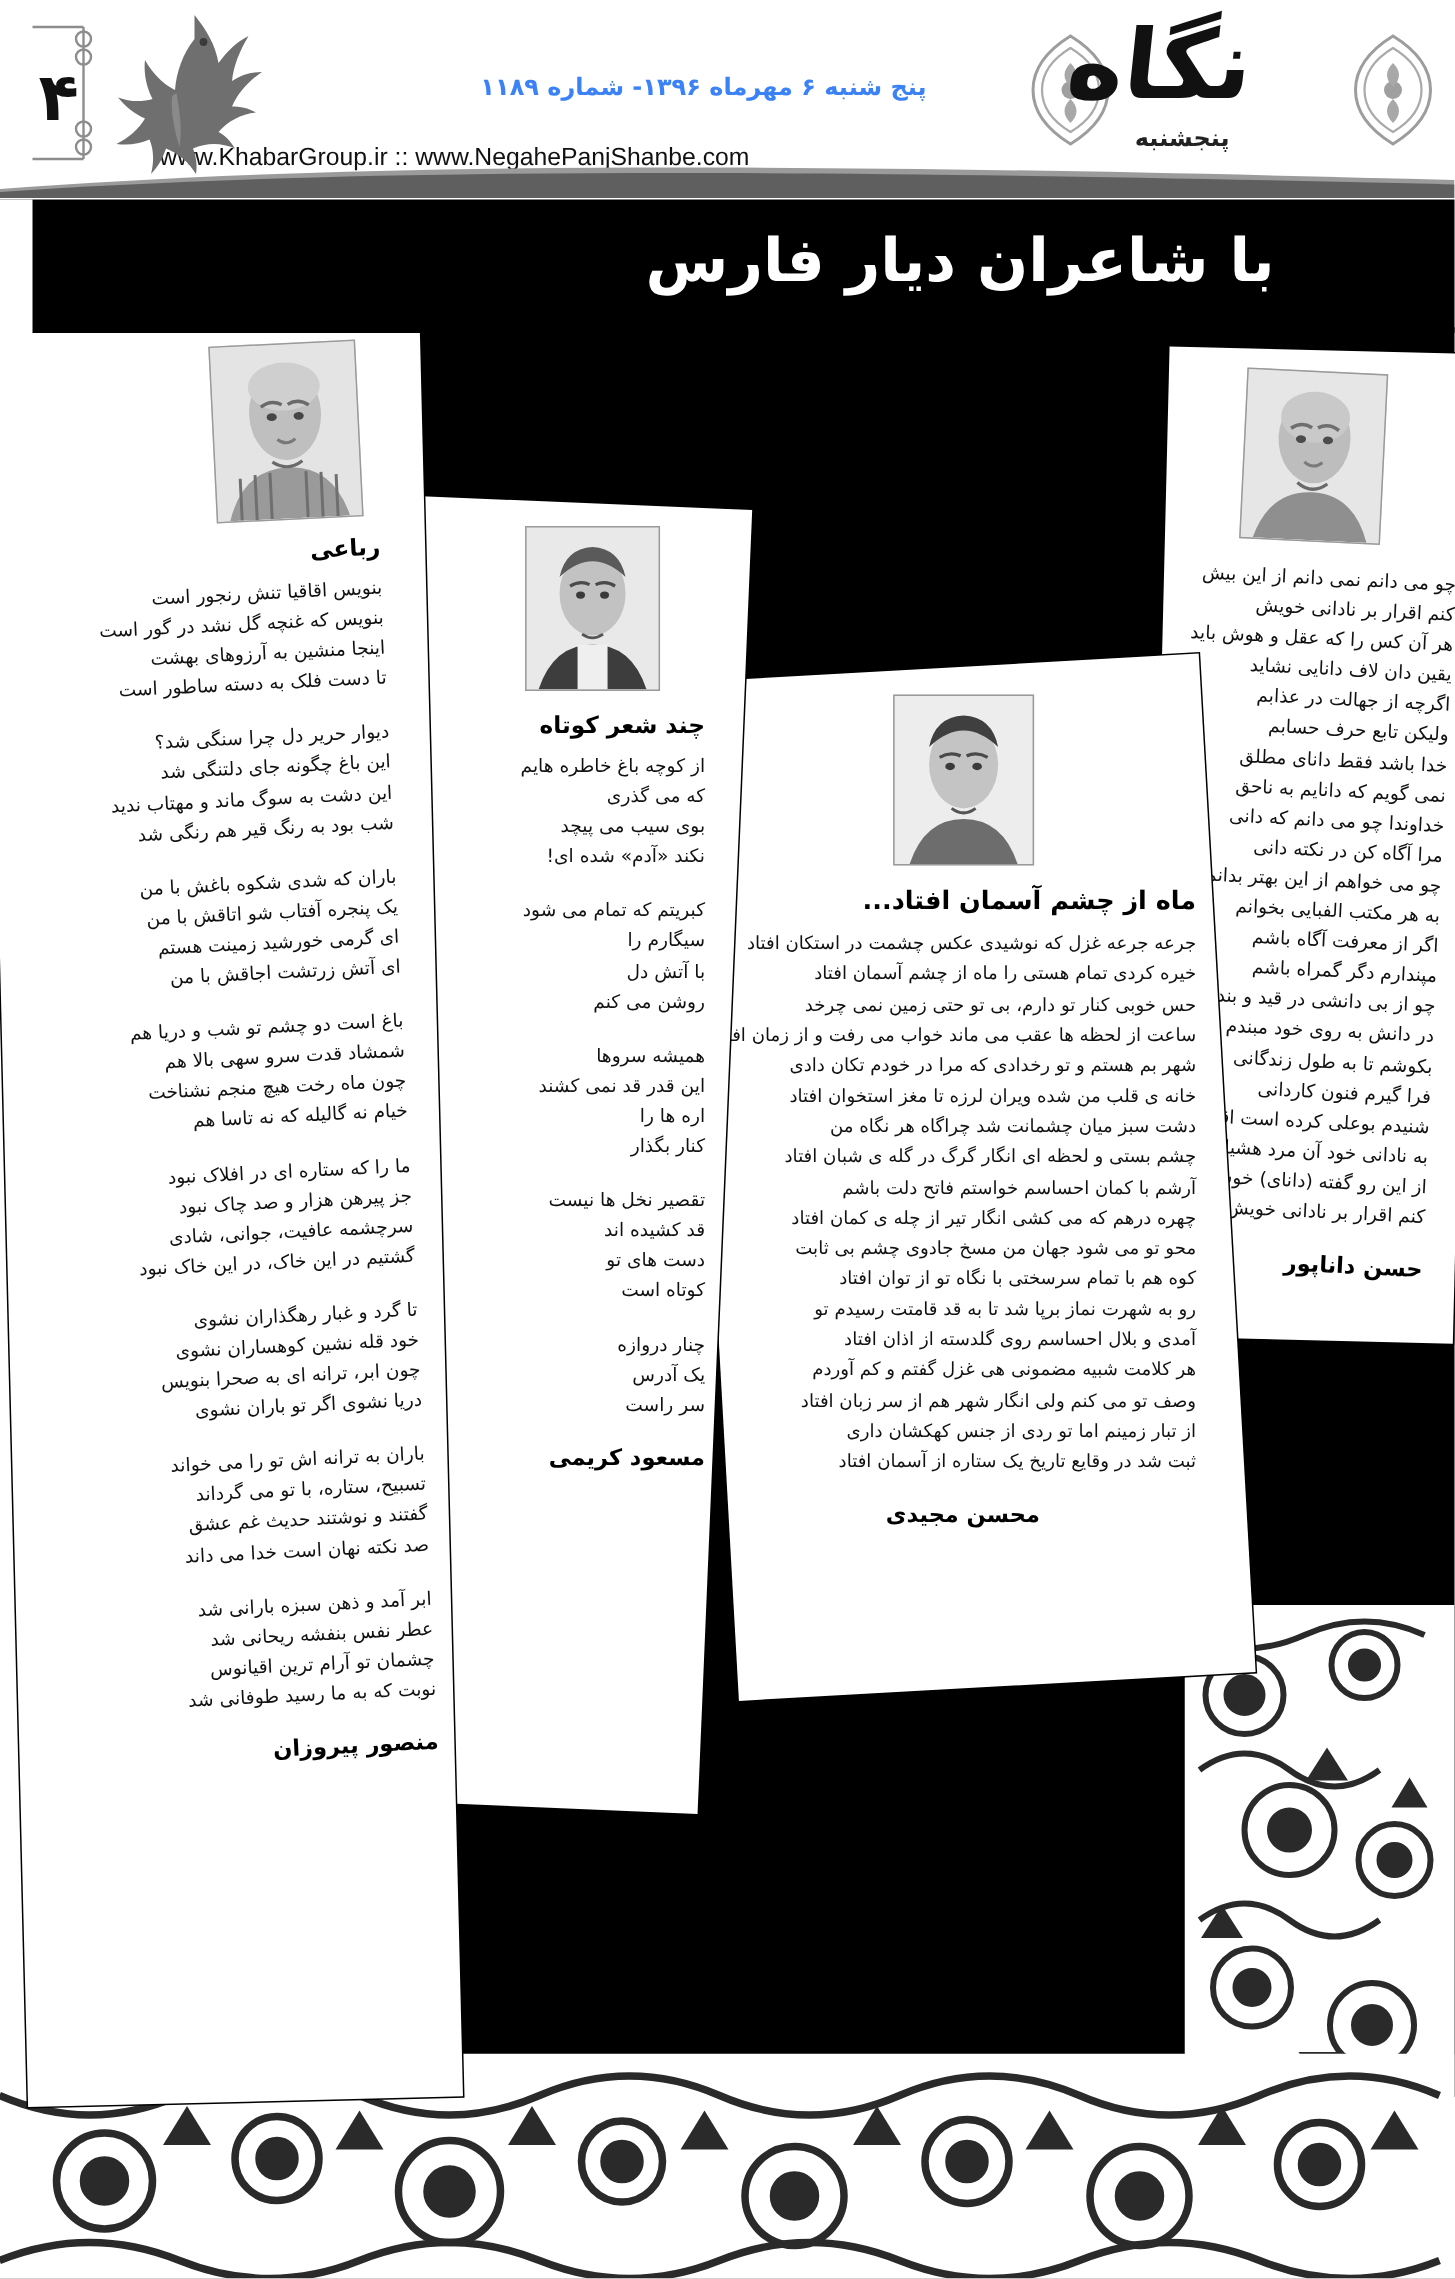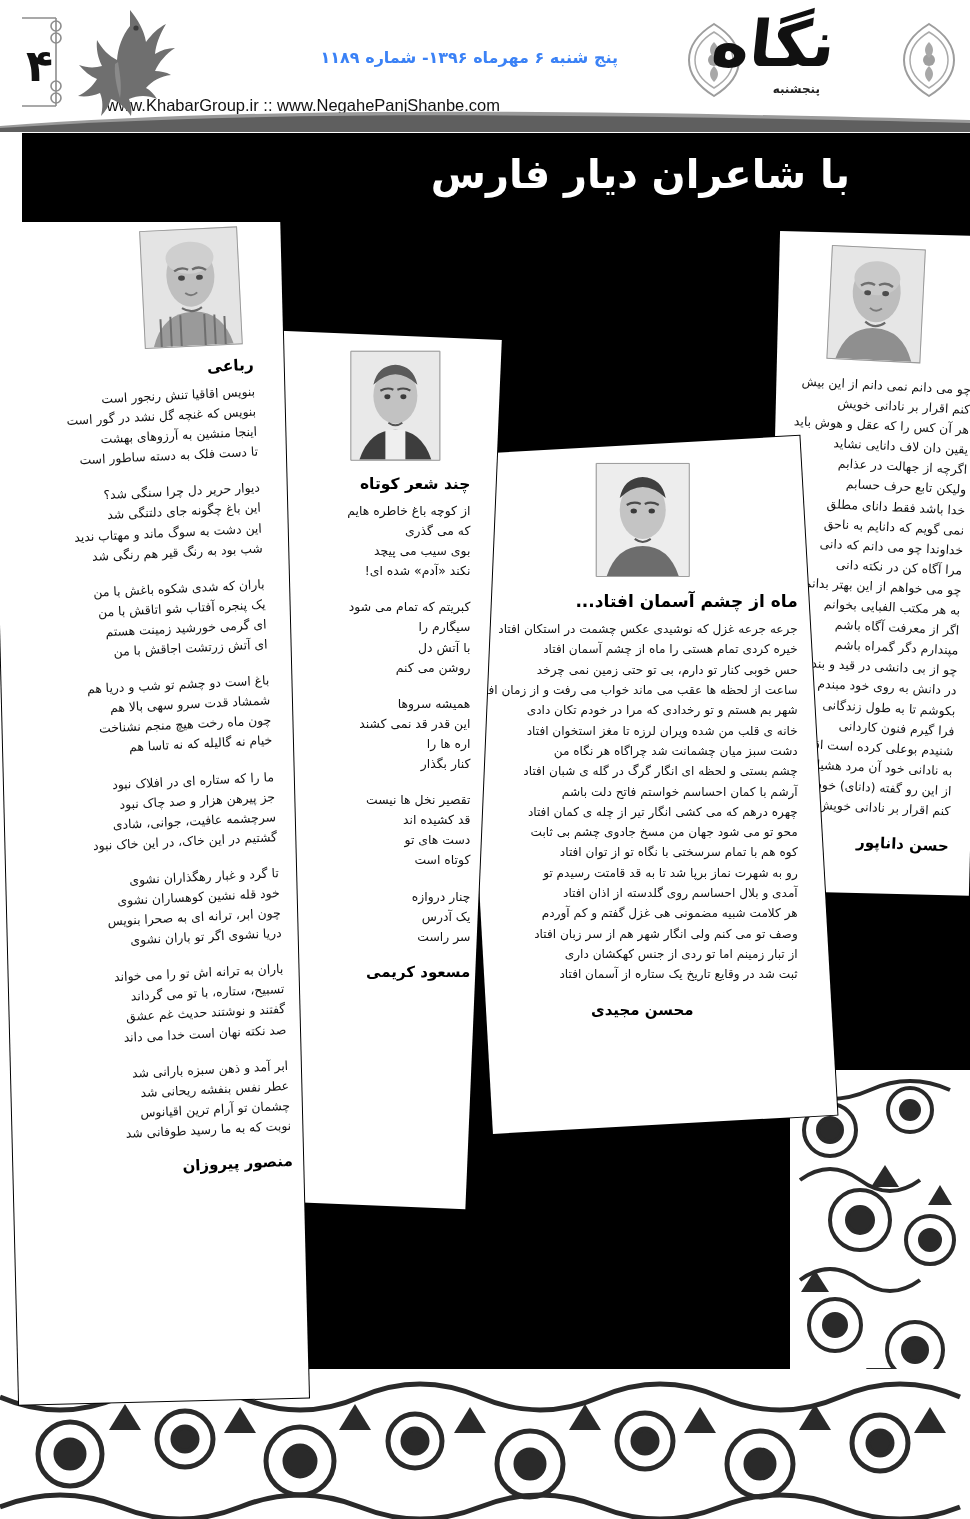--- a/index.html
+++ b/index.html
@@ -12,21 +12,21 @@
 
   
   .masthead{position:absolute;left:0;top:0;width:970px;height:132px;background:#fff;z-index:20;}
   .masthead-logo{position:absolute;right:40px;top:10px;width:300px;height:110px;}
   .logo-word{
     position:absolute;right:95px;top:2px;font-size:64px;font-weight:bold;color:#111;
     font-family:"DejaVu Sans","Liberation Sans",sans-serif;letter-spacing:-4px;
     transform:skewX(-6deg);line-height:1;
   }
   .logo-sub{
-    position:absolute;right:110px;top:72px;font-size:12px;font-weight:bold;color:#222;
+    position:absolute;right:110px;top:72px;font-size:16px;font-weight:bold;color:#222;
     letter-spacing:1px;
   }
   .orn-left,.orn-right{position:absolute;top:22px;width:62px;height:76px;opacity:.85;}
   .orn-right{right:10px;}
   .orn-left{right:225px;}
   .date-line{
     position:absolute;right:352px;top:48px;font-size:16px;font-weight:bold;color:#3b82f6;
     white-space:nowrap;letter-spacing:0px;
   }
   .urls{

